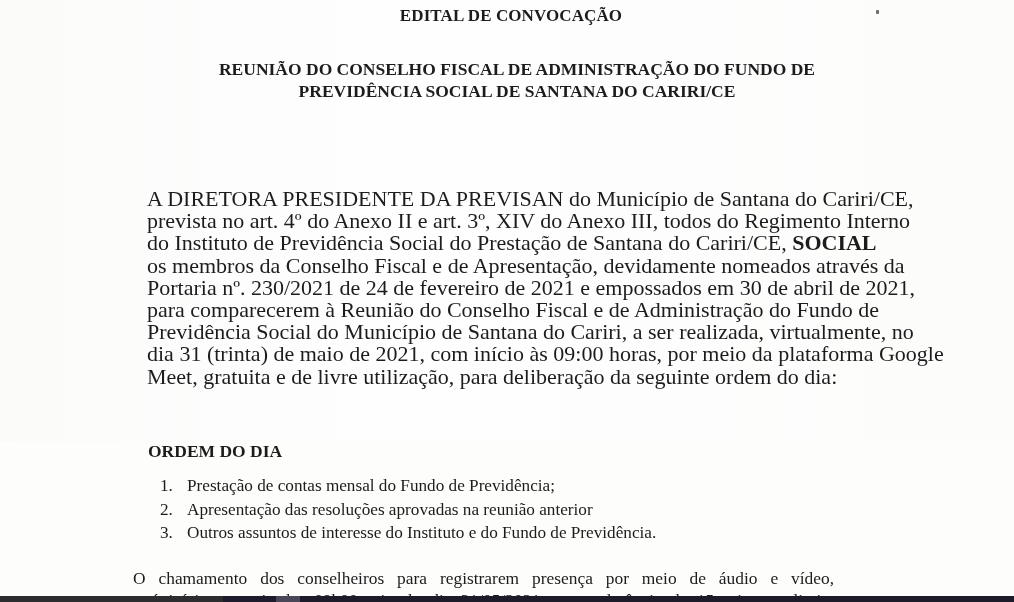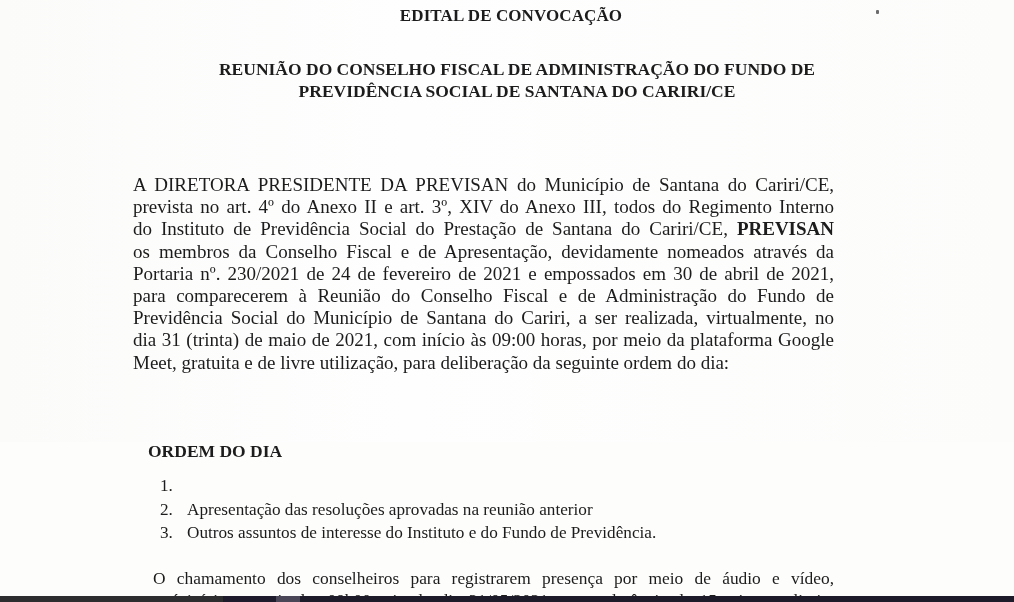--- a/index.html
+++ b/index.html
@@ -44,24 +44,24 @@
       font-size: 17.5px;
       line-height: 22px;
       margin: 0;
       padding-left: 10px;
     }
     .body-para {
       position: absolute;
       left: 133px;
       width: 701px;
       top: 174px;
-      font-size: 19px;
+      font-size: 22px;
       line-height: 22.2px;
       text-align: justify;
-      margin: 0;
+      margin: 14px;
     }
     .body-para .line {
       display: block;
       text-align: justify;
       text-align-last: justify;
       white-space: nowrap;
     }
     .body-para .line.last {
       text-align-last: left;
     }
@@ -98,21 +98,20 @@
       top: 567px;
       font-size: 17.4px;
       line-height: 22.2px;
       margin: 0;
     }
     .closing .line {
       display: block;
       white-space: nowrap;
       text-align: justify;
       text-align-last: justify;
-      margin-left: 20px;
     }
     .mark {
       position: absolute;
       left: 876px;
       top: 10px;
       width: 3px;
       height: 4px;
       background: #6c6c6c;
       border-radius: 1px;
     }
@@ -138,34 +137,35 @@
   <h1 class="title">EDITAL DE CONVOCAÇÃO</h1>
 
   <h2 class="subtitle">
     <span style="display:block">REUNIÃO DO CONSELHO FISCAL DE ADMINISTRAÇÃO DO FUNDO DE</span>
     <span style="display:block">PREVIDÊNCIA SOCIAL DE SANTANA DO CARIRI/CE</span>
   </h2>
 
   <p class="body-para">
     <span class="line">A DIRETORA PRESIDENTE DA PREVISAN do Município de Santana do Cariri/CE,</span>
     <span class="line">prevista no art. 4º do Anexo II e art. 3º, XIV do Anexo III, todos do Regimento Interno</span>
-    <span class="line"><span>do Instituto de Previdência Social do Prestação de Santana do Cariri/CE,</span> <b>PREVISAN</b></span>
+    <span class="line"><span>do Instituto de Previdência Social do Prestação de Santana do Cariri/CE,</span> <b>SOCIAL</b></span>
     <span class="line">os membros da Conselho Fiscal e de Apresentação, devidamente nomeados através da</span>
     <span class="line">Portaria nº. 230/2021 de 24 de fevereiro de 2021 e empossados em 30 de abril de 2021,</span>
     <span class="line">para comparecerem à Reunião do Conselho Fiscal e de Administração do Fundo de</span>
     <span class="line">Previdência Social do Município de Santana do Cariri, a ser realizada, virtualmente, no</span>
     <span class="line">dia 31 (trinta) de maio de 2021, com início às 09:00 horas, por meio da plataforma Google</span>
     <span class="line last">Meet, gratuita e de livre utilização, para deliberação da seguinte ordem do dia:</span>
   </p>
 
   <h3 class="section-heading">ORDEM DO DIA</h3>
 
   <ol class="agenda">
     <li>
       <span class="num">1.</span>
+      <span>Prestação de contas mensal do Fundo de Previdência;</span>
     </li>
     <li>
       <span class="num">2.</span>
       <span>Apresentação das resoluções aprovadas na reunião anterior</span>
     </li>
     <li>
       <span class="num">3.</span>
       <span>Outros assuntos de interesse do Instituto e do Fundo de Previdência.</span>
     </li>
   </ol>

